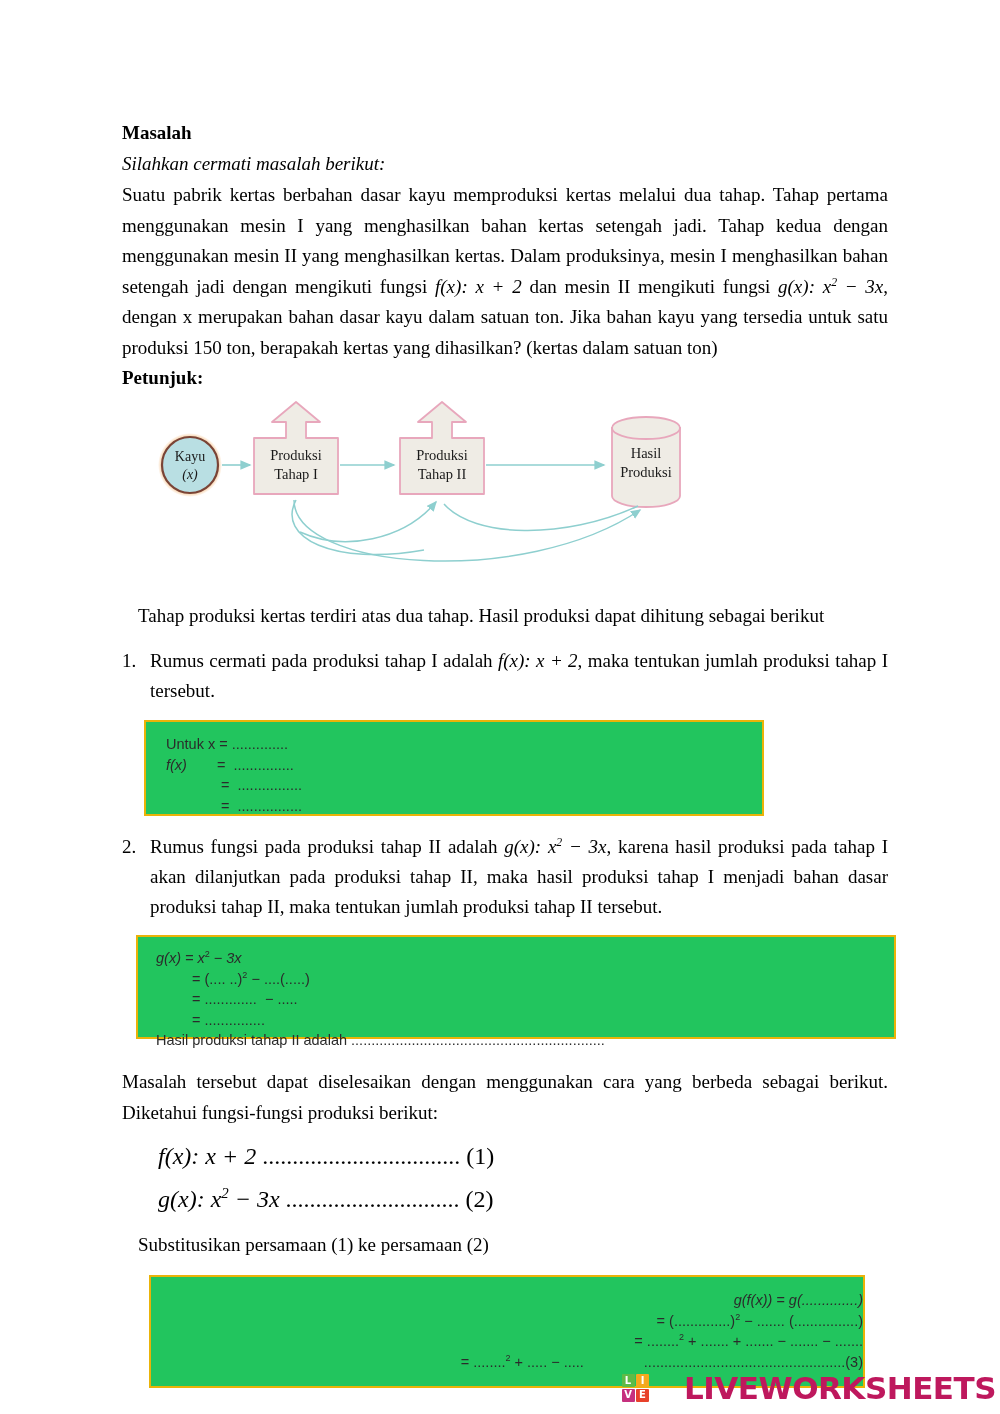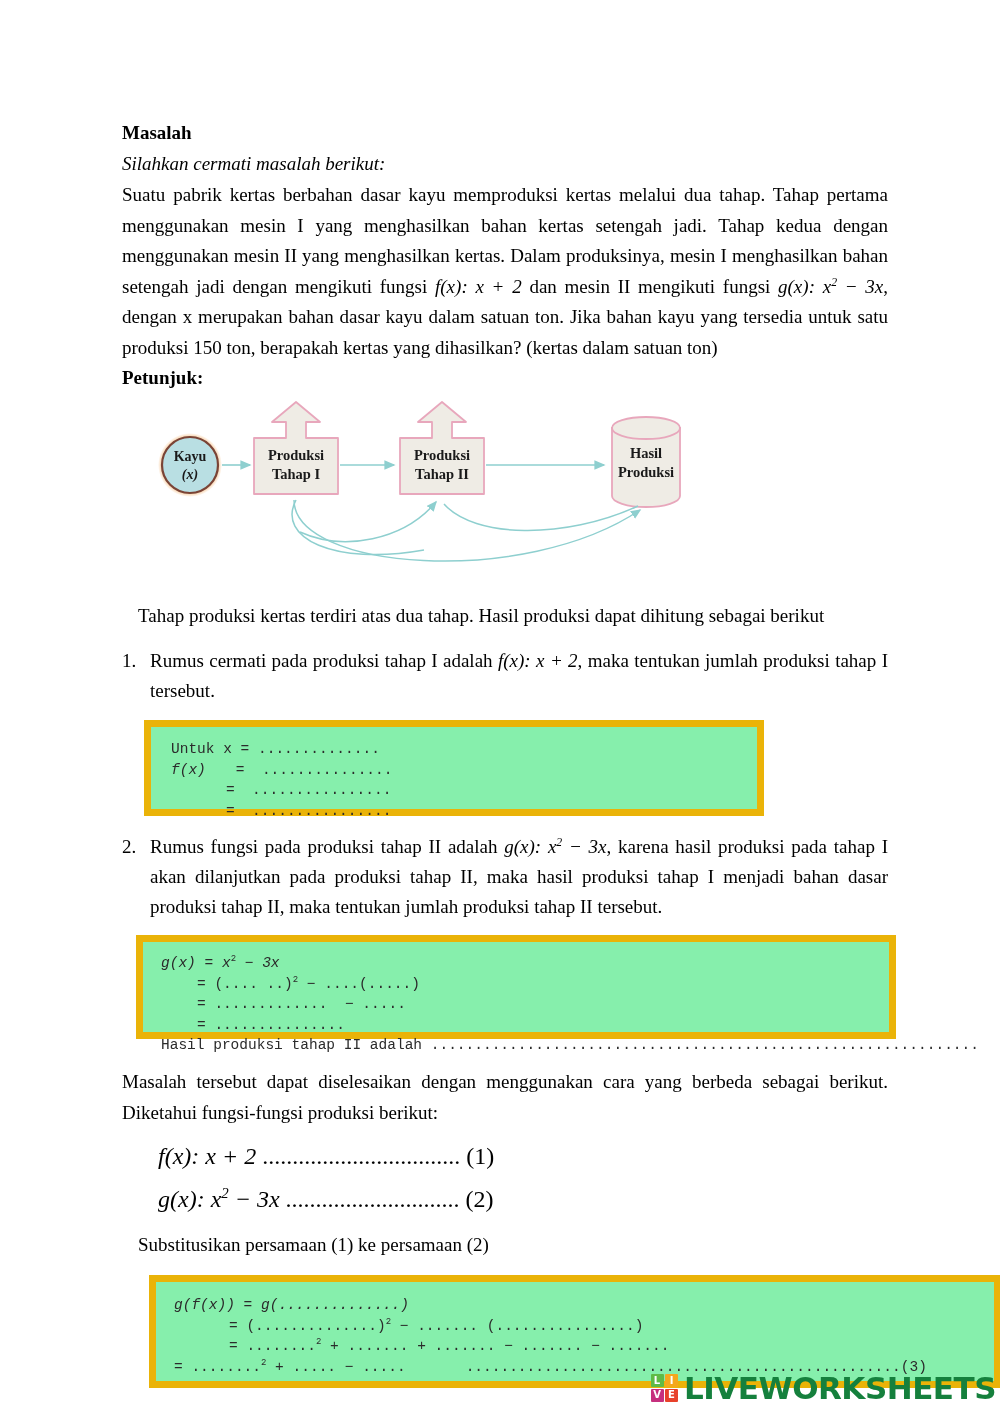--- a/index.html
+++ b/index.html
@@ -72,24 +72,24 @@
     margin-top: 2px;
   }
   .numitem .num {
     position: absolute;
     left: 0;
     top: 0;
   }
 
   
   .ansbox {
-    border: 7px solid #eab308;
-    background: #86efac;
+    border: 2px solid #eab308;
+    background: #22c55e;
     box-sizing: border-box;
-    font-family: Liberation Mono, monospace;
+    font-family: Liberation Sans, sans-serif;
     color: #2b2b2b;
   }
   .ansbox .line {
     font-size: 14.5px;
     line-height: 20.5px;
     white-space: pre;
   }
 
   .box1 {
     margin: 14px 0 0 22px;
@@ -98,43 +98,43 @@
     padding: 12px 0 0 20px;
   }
   .box2 {
     margin: 13px 0 0 14px;
     width: 760px;
     height: 104px;
     padding: 11px 0 0 18px;
   }
   .box3 {
     margin: 13px 0 0 27px;
-    width: 852px;
+    width: 716px;
     height: 113px;
     padding: 13px 0 12px 18px;
+    text-align: right;
   }
   .ind1 { padding-left: 0px; }
   .ind2 { padding-left: 36px; }
   .ind3 { padding-left: 55px; }
 
   
   .eqline {
     font-size: 24px;
     line-height: 29px;
     margin: 14px;
     padding-left: 22px;
   }
 
   
   .diagram {
     position: relative;
     width: 600px;
     height: 185px;
     margin: 8px 0 0 22px;
-    font-weight: bold;
   }
 
   
   .footer {
     position: absolute;
     right: 8px;
     bottom: 8px;
     display: flex;
     align-items: center;
     gap: 6px;
@@ -158,21 +158,22 @@
   }
   .lw-l { background: #5fbb46; }
   .lw-i { background: #f4a81d; }
   .lw-v { background: #c6307e; }
   .lw-e { background: #e8412b; }
   .lw-word {
     font-family: "DejaVu Sans", sans-serif;
     font-weight: bold;
     font-size: 31px;
     letter-spacing: -0.5px;
-    color: #15803d;
+    color: #be185d;
+    margin-left: 29px;
   }
 </style>
 </head>
 <body>
 
 <div class="page">
   <div class="content">
 
     <p class="h-bold">Masalah</p>
     <p class="h-italic">Silahkan cermati masalah berikut:</p>

